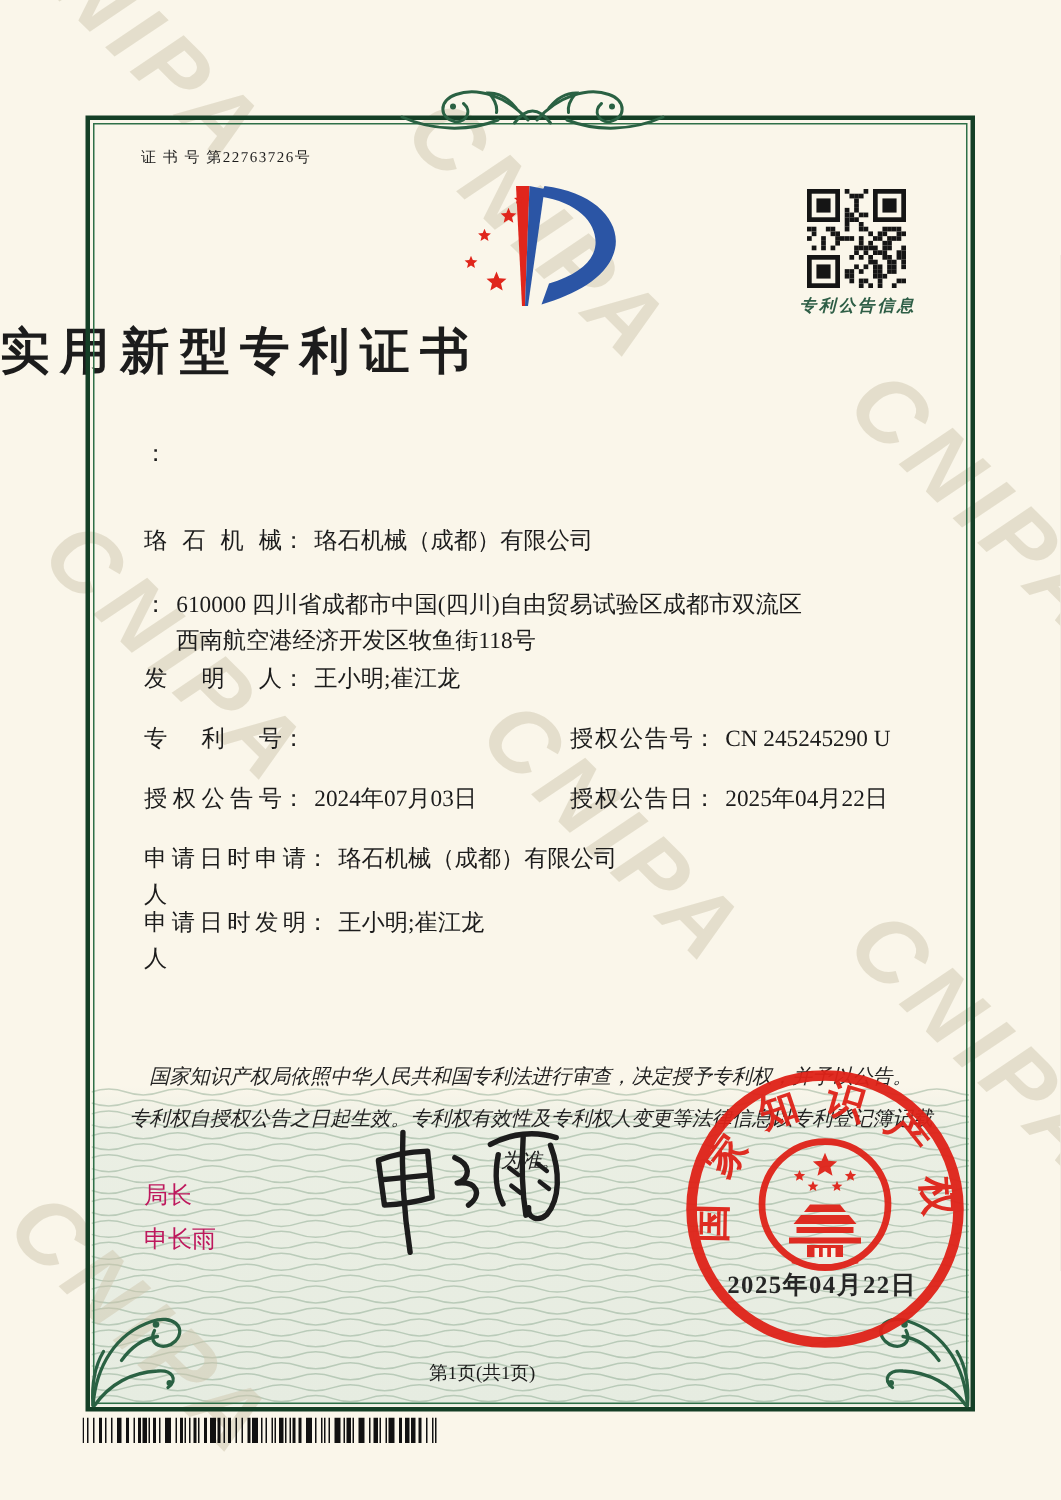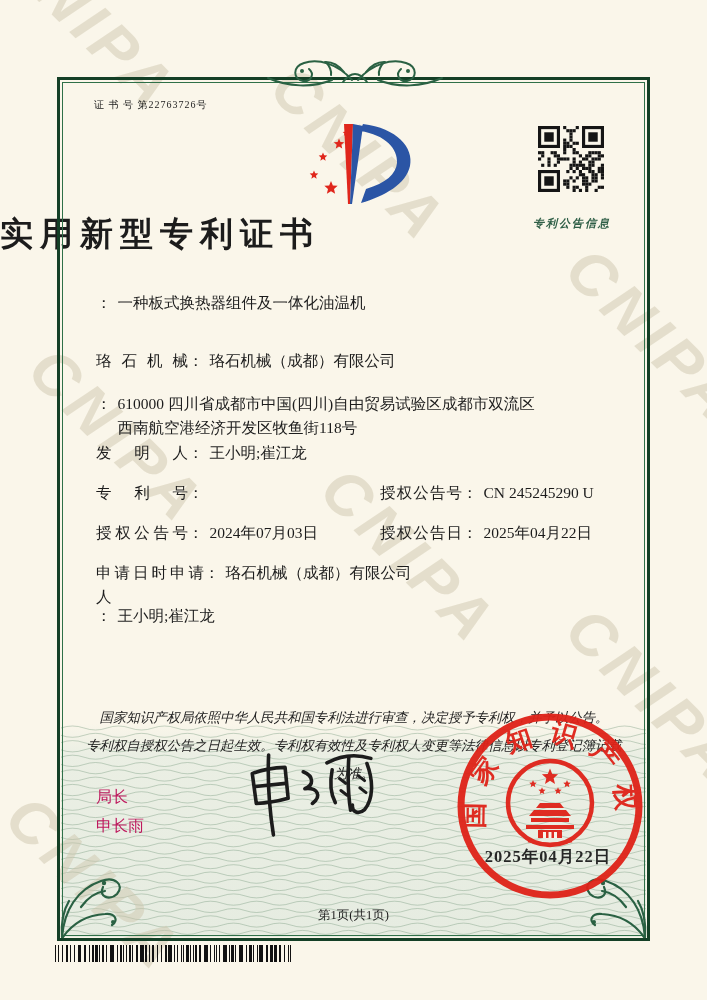--- a/index.html
+++ b/index.html
@@ -15,41 +15,41 @@
   .frame::after{content:"";position:absolute;inset:2px;border:1px solid #2f7048;}
   
   .band{position:absolute;left:61px;top:724px;width:585px;height:213px;z-index:1;
         background:linear-gradient(180deg, rgba(233,238,227,0) 0, rgba(233,238,227,.9) 30px, #e6ece1 100%);}
   .band svg{position:absolute;left:0;top:0;}
   
   .cert-no{position:absolute;left:94px;top:98px;font-size:10px;letter-spacing:1px;z-index:3;}
   .logo{position:absolute;left:297px;top:116px;z-index:3;}
   .qr{position:absolute;left:538px;top:126px;z-index:3;}
   .qr-caption{position:absolute;left:516px;top:196px;width:112px;text-align:center;
-              font-size:11px;font-style:italic;font-weight:bold;letter-spacing:2px;color:#2e5e46;z-index:3;margin-top:20px;}
+              font-size:11px;font-style:italic;font-weight:bold;letter-spacing:2px;color:#2e5e46;z-index:3;}
   .title{position:absolute;left:0;top:212px;width:649px;text-align:left;
          font-size:33px;font-weight:bold;letter-spacing:7px;z-index:3;}
   
   .row{position:absolute;left:96px;display:flex;font-size:15.5px;z-index:3;line-height:24px;}
   .row .lbl{display:inline-block;width:92px;text-align:justify;text-align-last:justify;text-justify:inter-character;}
   .row .lbl.w7{width:108px;}
   .row .colon{padding-right:6px;}
   .row.right{left:380px;}
   .row.right .lbl{width:82px;}
   .row .val{white-space:nowrap;}
   .row .val.wrap{white-space:normal;width:424px;}
   
   .notes{position:absolute;left:86px;top:704px;width:536px;font-size:13.4px;font-style:italic;
          line-height:28px;text-align:center;color:#222;z-index:3;}
   
   .comm{position:absolute;left:96px;z-index:3;font-family:Liberation Mono, monospace;
         font-size:16px;color:#be185d;}
   .sig{position:absolute;left:212px;top:744px;z-index:3;}
   .seal{position:absolute;left:450px;top:703px;z-index:6;opacity:.95;}
-  .page-info{position:absolute;left:0;top:907px;width:707px;text-align:center;font-size:12.5px;z-index:3;}
+  .page-info{position:absolute;left:0;top:907px;width:643px;text-align:center;font-size:12.5px;z-index:3;}
   .barcode{position:absolute;left:55px;top:945px;z-index:3;}
   .flourish{position:absolute;z-index:5;pointer-events:none;}
 </style>
 </head>
 <body>
 
 <div class="page">
 
   <span class="wm" style="left:-20px;top:-14px">CNIPA</span>
   <span class="wm" style="left:250px;top:118px">CNIPA</span>
@@ -259,21 +259,20 @@
       <rect x="0" y="14" width="7" height="7" fill="#151515"></rect>
       <rect x="1" y="15" width="5" height="5" fill="#faf6ea"></rect>
       <rect x="2" y="16" width="3" height="3" fill="#151515"></rect>
     </svg>
   <div class="qr-caption">专利公告信息</div>
 
   <div class="title">实用新型专利证书</div>
 
   <div class="row" style="top:291px">
     <span class="colon">：</span>
-    <span class="val">一种板式换热器组件及一体化油温机</span>
   </div>
 
   <div class="row" style="top:349px">
     <span class="lbl">珞石机械</span>
     <span class="colon">：</span>
     <span class="val">珞石机械（成都）有限公司</span>
   </div>
 
   <div class="row" style="top:392px">
     <span class="colon">：</span>
@@ -307,20 +306,21 @@
     <span class="val">2025年04月22日</span>
   </div>
 
   <div class="row" style="top:561px">
     <span class="lbl w7">申请日时申请人</span>
     <span class="colon">：</span>
     <span class="val">珞石机械（成都）有限公司</span>
   </div>
 
   <div class="row" style="top:604px">
+    <span class="lbl w7">申请日时发明人</span>
     <span class="colon">：</span>
     <span class="val">王小明;崔江龙</span>
   </div>
 
   <div class="notes">
     <div>国家知识产权局依照中华人民共和国专利法进行审查，决定授予专利权，并予以公告。</div>
     <div>专利权自授权公告之日起生效。专利权有效性及专利权人变更等法律信息以专利登记簿记载为准。</div>
   </div>
 
   <div class="comm" style="top:787px">局长</div>

